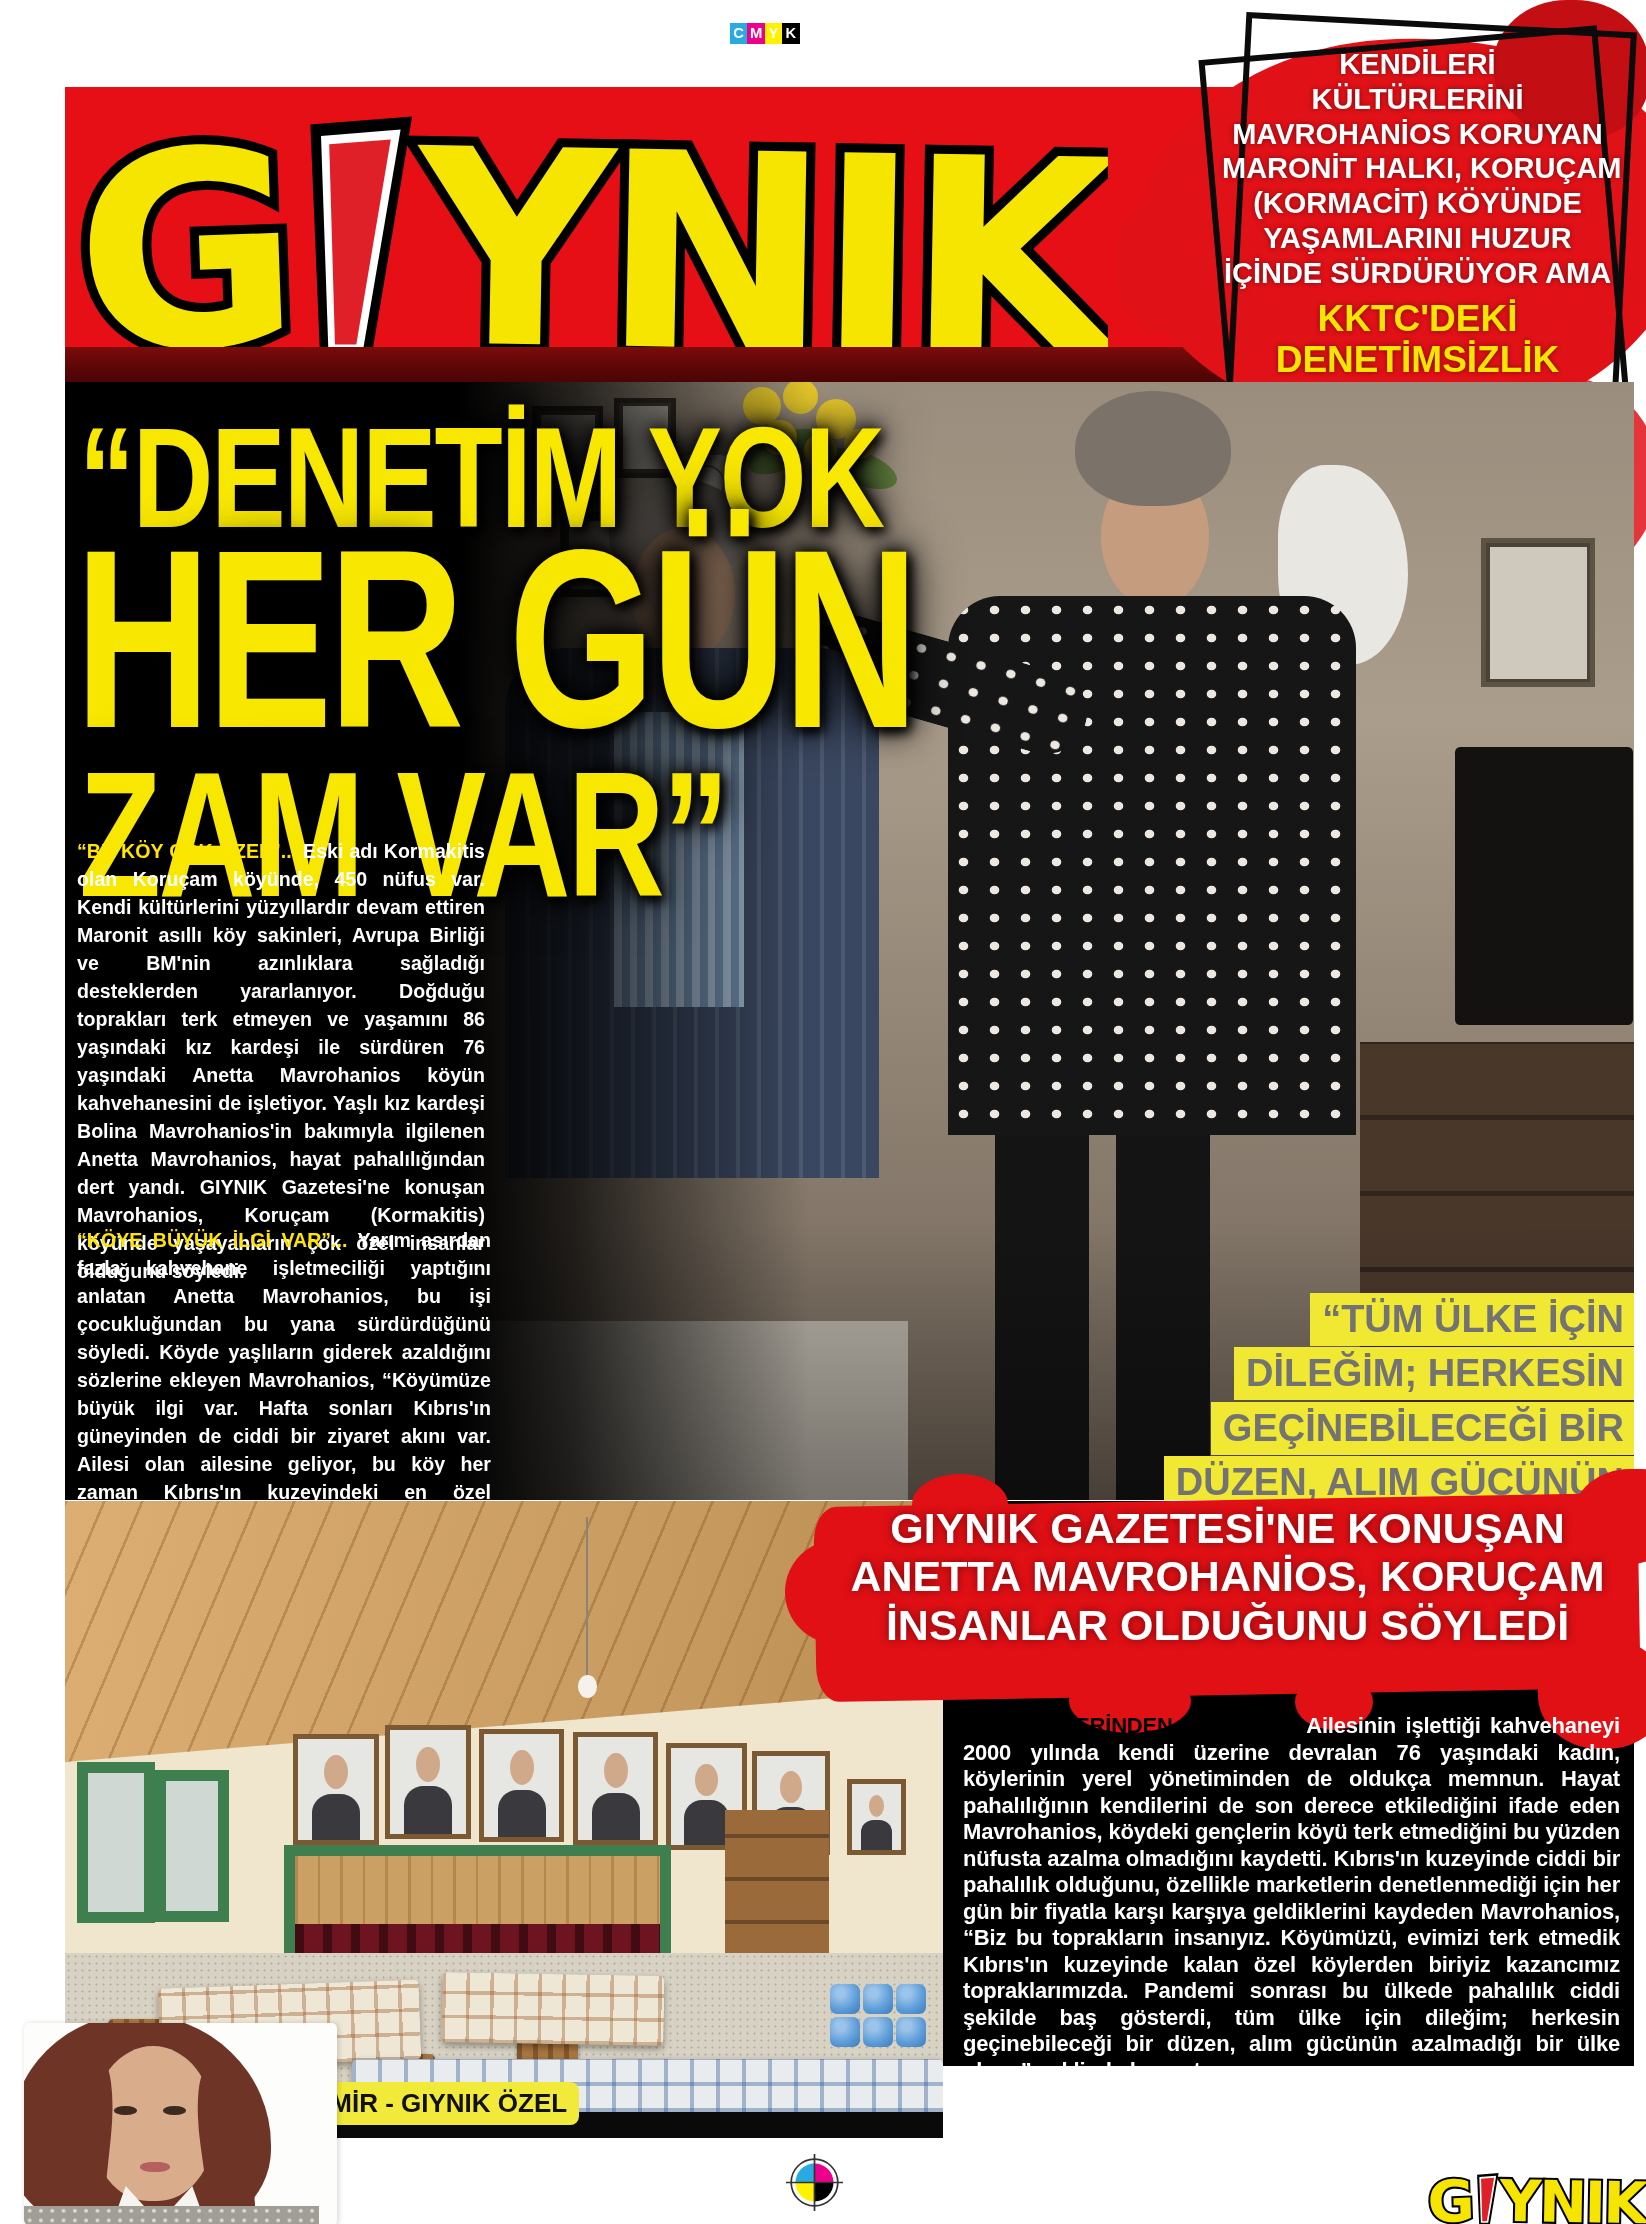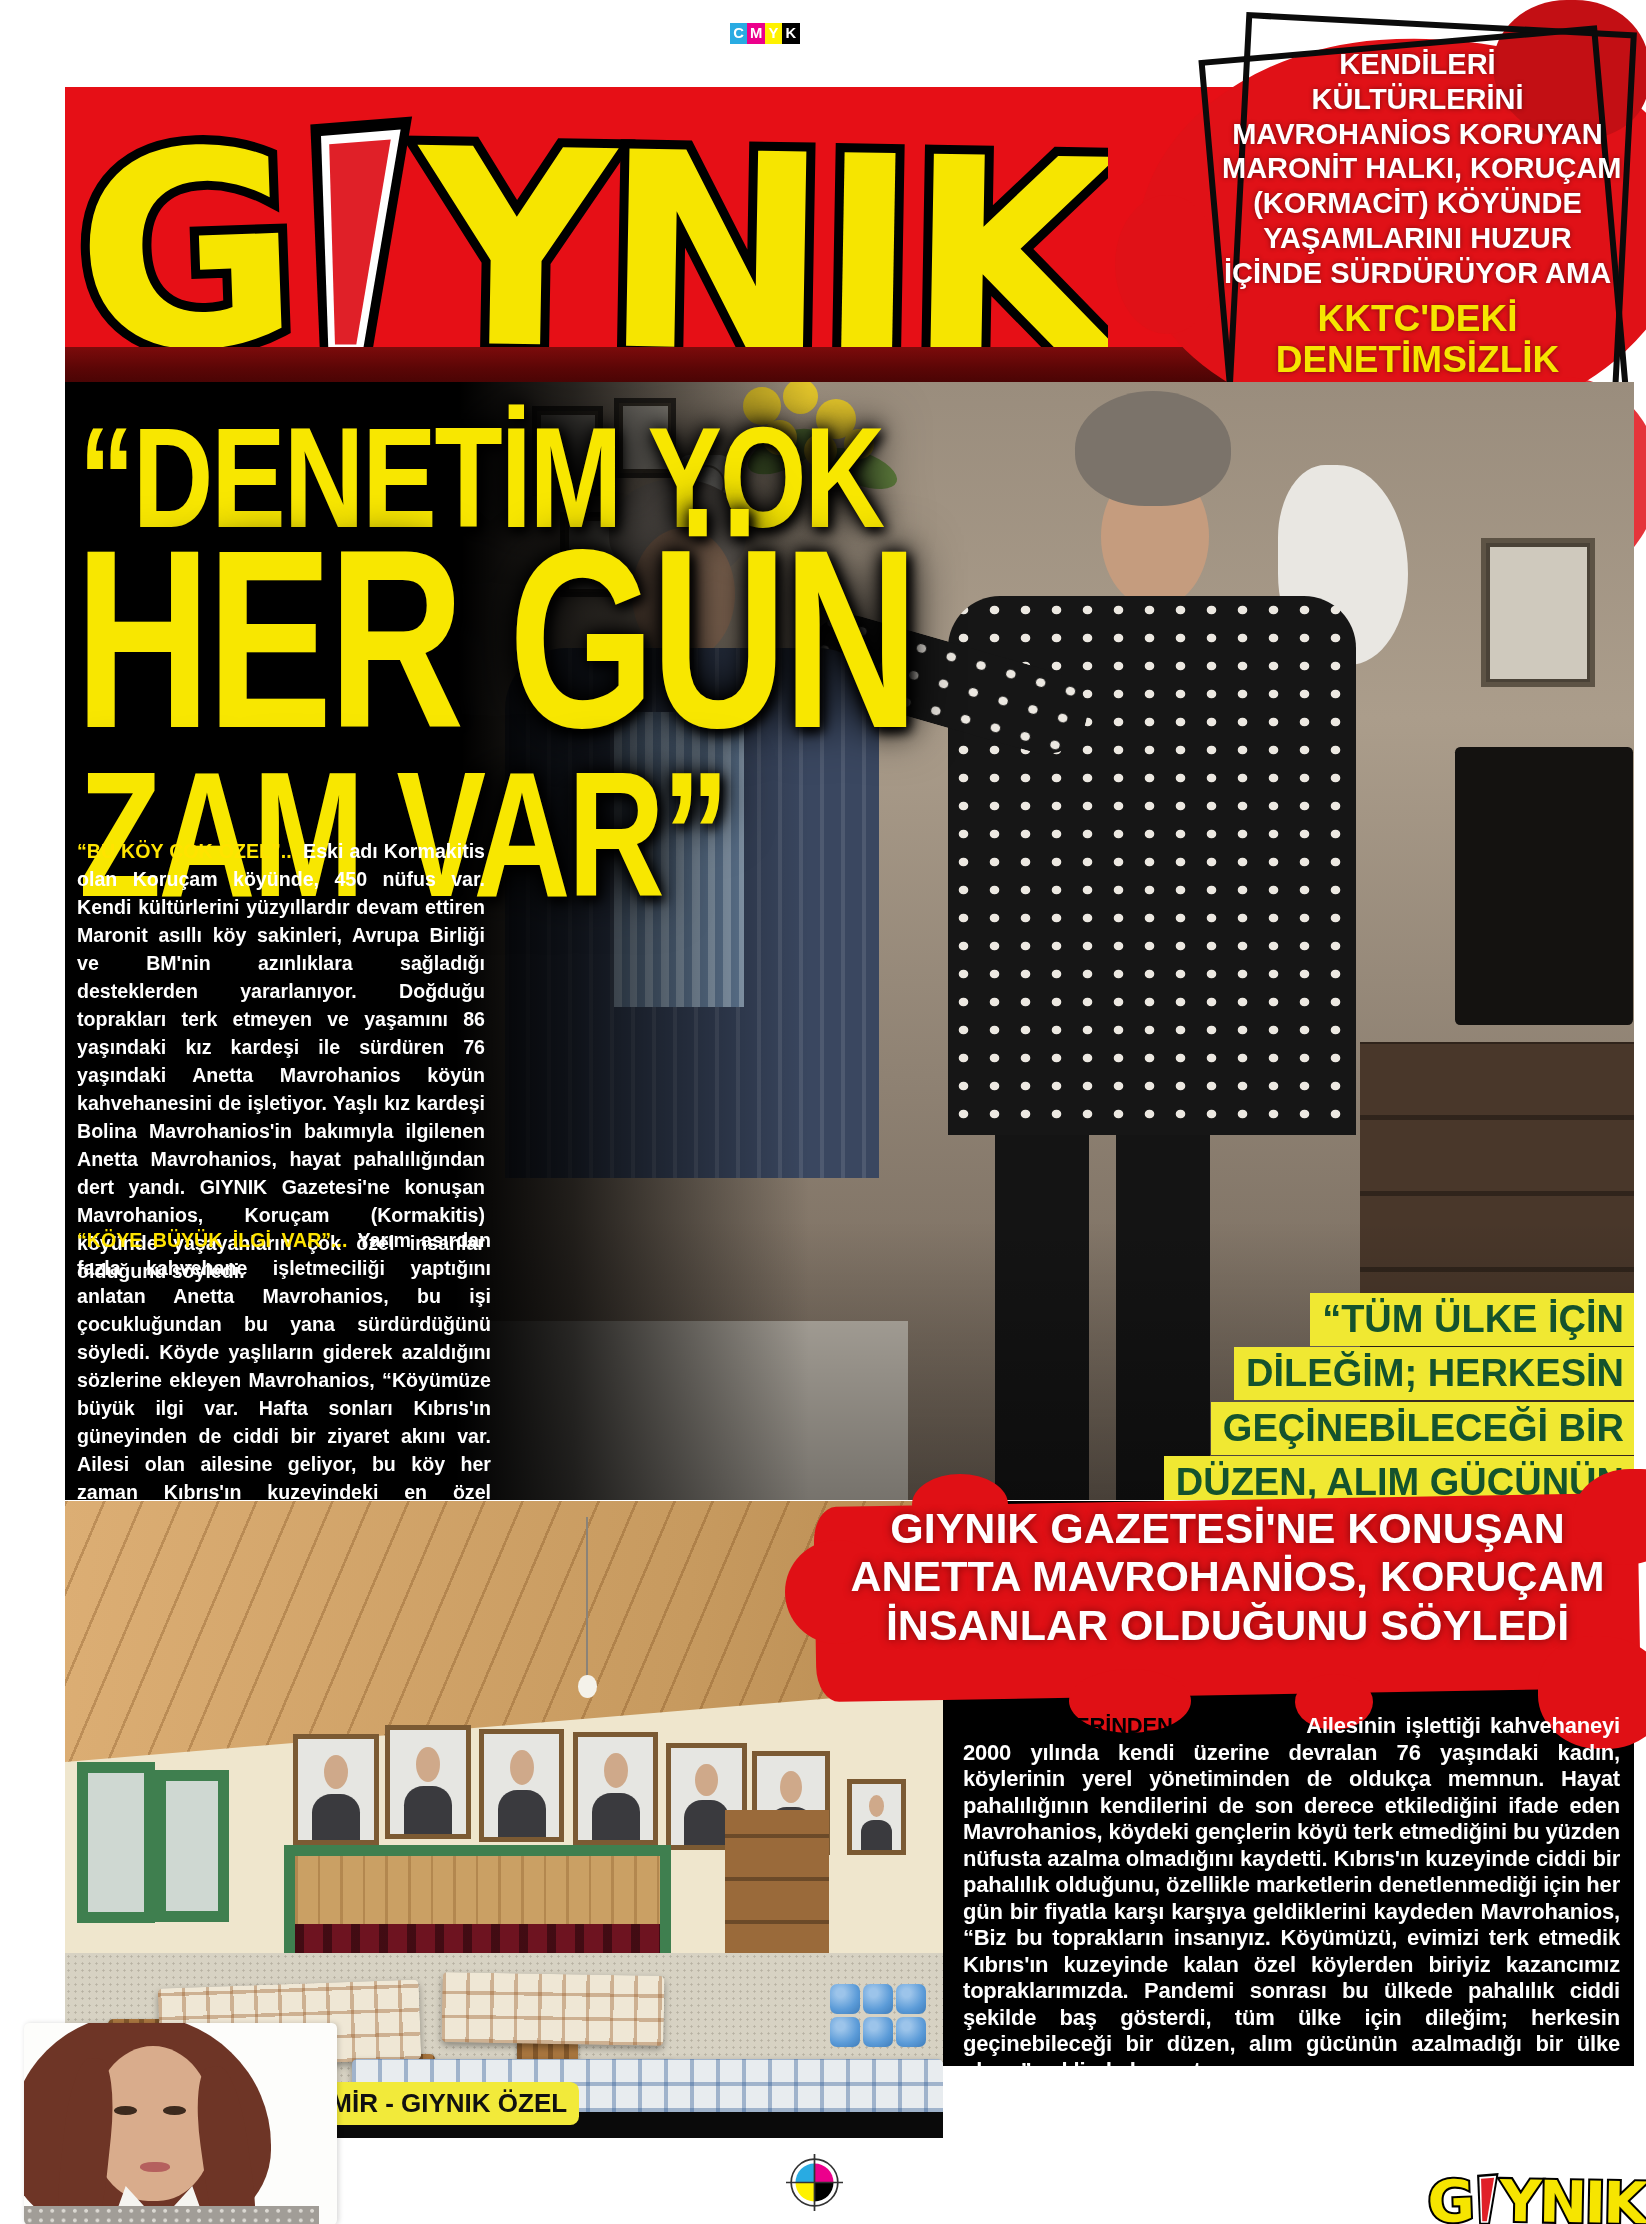--- a/index.html
+++ b/index.html
@@ -55,21 +55,21 @@
   .hl2{left:10.4px;top:130px;font-size:254px;transform:scaleX(.74);letter-spacing:-5.2px;}
   .hl3{left:14px;top:363px;font-size:179px;transform:scaleX(.75);letter-spacing:-3.5px;}
 
   .article{position:absolute;color:#fff;font-size:19.6px;line-height:28px;font-weight:bold;
            text-align:justify;}
   .article .lead{color:#ffe400;}
   .a1{left:12px;top:435px;width:408px;}
   .a2{left:12px;top:824px;width:414px;}
 
   .quote{position:absolute;left:944px;top:911px;width:627px;text-align:right;}
-  .quote-line{display:inline-block;background:#f0e832;color:#14532d;font-weight:bold;
+  .quote-line{display:inline-block;background:#f0e832;color:#737373;font-weight:bold;
               font-size:38px;line-height:1;padding:7px 12px 7.8px;margin-bottom:1.7px;white-space:nowrap;}
 
   
   .cafe{left:65px;top:1501px;width:878px;height:637px;background:#efe6cd;overflow:hidden;}
   .ceiling{position:absolute;left:0;top:0;width:100%;height:261px;
       background:linear-gradient(96deg,#dcae74 0%,#c79a5f 70%,#b98c52 100%);
       background-image:repeating-linear-gradient(113deg, rgba(110,62,16,.28) 0 2.6px, transparent 2.6px 35px),
                        linear-gradient(96deg,#dcae74 0%,#c79a5f 70%,#b98c52 100%);
       clip-path:polygon(0 0,100% 0,100% 72%,0 100%);}
   .wire{position:absolute;left:521px;top:15.6px;width:1.7px;height:165px;background:#8b8378;}

